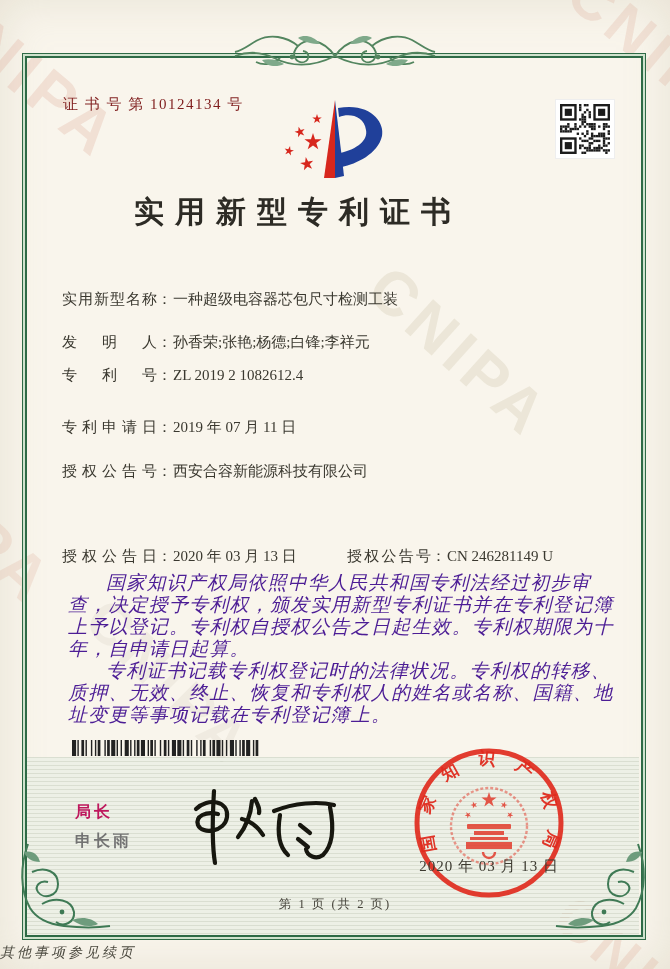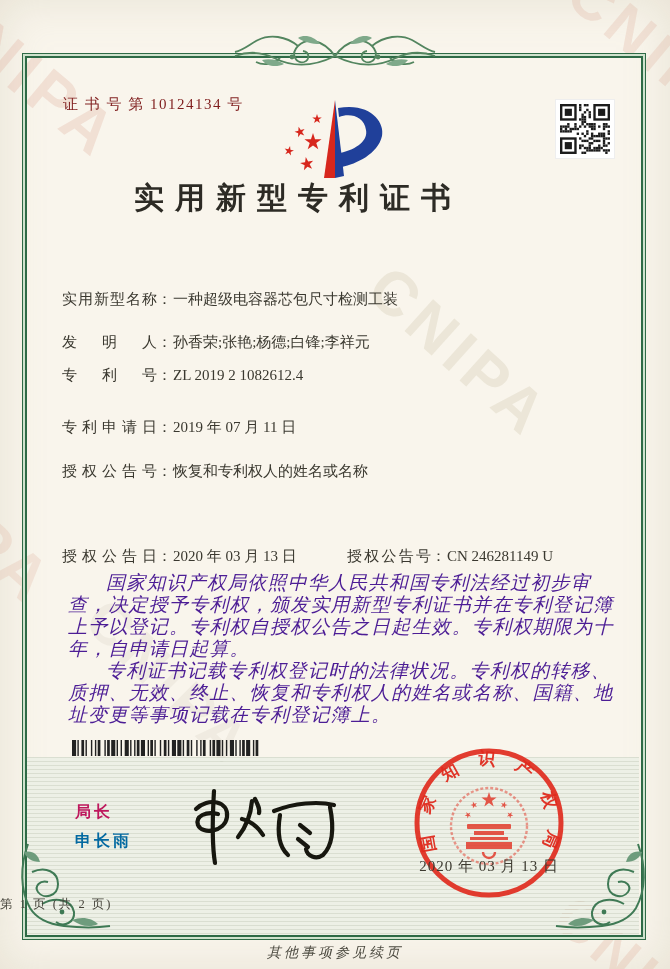--- a/index.html
+++ b/index.html
@@ -14,45 +14,45 @@
          border:1px solid #2e6a46;z-index:2;}
   .frame-inner{position:absolute;left:2px;top:2px;right:2px;bottom:2px;
          border:2px solid #2e6a46;box-shadow:0 0 0 2px #cfe2cd;}
   
   .band{position:absolute;left:27px;top:757px;width:612px;height:179px;z-index:1;
         background:repeating-linear-gradient(180deg,
           rgba(168,186,166,.38) 0 1px, #edf0e6 1px 4px);}
   .ornament{position:absolute;z-index:3;pointer-events:none;}
   
   .cert-no{position:absolute;left:63px;top:95px;font-size:15px;letter-spacing:1.5px;color:#7f1d1d;z-index:4;text-align:right;}
-  .title{position:absolute;left:0;top:178px;width:596px;text-align:center;font-size:30px;
+  .title{position:absolute;left:0;top:192px;width:596px;text-align:center;font-size:30px;
          font-weight:bold;letter-spacing:11px;color:#2d2b25;z-index:4;}
   .frow{position:absolute;left:62px;width:570px;font-size:15px;color:#3a382f;z-index:4;line-height:22px;}
   .flabel{display:inline-block;width:95px;text-align:justify;text-align-last:justify;color:#3a382f;vertical-align:top;}
   .flabel2{width:84px;margin-left:6px;font-family:Liberation Serif, serif;}
   .fcolon{display:inline-block;width:16px;vertical-align:top;}
   .fvalue{color:#3a382f;vertical-align:top;}
   .addr{display:inline-block;width:382px;}
   .gdate{display:inline-block;width:168px;}
   .body-text{position:absolute;left:68px;top:572px;width:556px;z-index:4;
              font-size:19px;font-style:italic;letter-spacing:1.2px;line-height:22px;color:#4c1d95;}
   .body-text p{margin:0;text-indent:2em;}
   .barcode{position:absolute;left:72px;top:740px;z-index:4;}
   .qr{position:absolute;left:556px;top:100px;z-index:4;background:#fff;box-shadow:0 0 0 1px #eee;}
   .sig-title{position:absolute;left:75px;top:802px;font-family:"Liberation Sans","DejaVu Sans",sans-serif;
              font-weight:bold;font-size:16px;letter-spacing:3px;color:#be185d;z-index:4;}
   .sig-name{position:absolute;left:75px;top:831px;font-family:"Liberation Sans","DejaVu Sans",sans-serif;
-            font-weight:bold;font-size:16px;letter-spacing:3px;color:#0369a1;z-index:4;}
+            font-weight:bold;font-size:16px;letter-spacing:3px;color:#737373;z-index:4;}
   .sig-hand{position:absolute;left:182px;top:786px;z-index:4;}
   .seal{position:absolute;left:404px;top:738px;z-index:5;}
   .seal-date{position:absolute;left:404px;top:857px;width:170px;text-align:center;
              font-size:15px;letter-spacing:1px;color:#3c3a30;z-index:6;}
-  .page-no{position:absolute;left:0;top:896px;width:670px;
+  .page-no{position:absolute;left:0;top:896px;width:670px;text-align:center;
            font-size:12.5px;letter-spacing:2px;color:#45433a;z-index:4;}
-  .continuation{position:absolute;left:0;top:944px;width:670px;text-align:center;z-index:4;
+  .continuation{position:absolute;left:0;top:944px;width:670px;text-align:left;z-index:4;
            font-size:14px;font-style:italic;letter-spacing:3px;color:#4c4a40;}
 </style>
 </head>
 <body>
 
 <div class="page">
 
   <div class="wm" style="left:-38px;top:-28px;font-size:64px;color:rgba(222,170,150,.28);transform:rotate(40deg);">CNIPA</div>
   <div class="wm" style="left:598px;top:-42px;font-size:60px;color:rgba(222,170,150,.26);transform:rotate(40deg);">CNIPA</div>
   <div class="wm" style="left:402px;top:252px;font-size:62px;color:rgba(205,195,170,.30);transform:rotate(42deg);">CNIPA</div>
@@ -261,21 +261,21 @@
   <div class="frow" style="top:331px">
     <span class="flabel">发明人</span><span class="fcolon">：</span><span class="fvalue">孙香荣;张艳;杨德;白锋;李祥元</span>
   </div>
   <div class="frow" style="top:364px">
     <span class="flabel">专利号</span><span class="fcolon">：</span><span class="fvalue">ZL 2019 2 1082612.4</span>
   </div>
   <div class="frow" style="top:416px">
     <span class="flabel">专利申请日</span><span class="fcolon">：</span><span class="fvalue">2019 年 07 月 11 日</span>
   </div>
   <div class="frow" style="top:460px">
-    <span class="flabel">授权公告号</span><span class="fcolon">：</span><span class="fvalue">恢复和专利权人的姓名或名称</span>
+    <span class="flabel">授权公告号</span><span class="fcolon">：</span><span class="fvalue">西安合容新能源科技有限公司</span>
   </div>
   <div class="frow" style="top:545px">
     <span class="flabel">授权公告日</span><span class="fcolon">：</span><span class="fvalue gdate">2020 年 03 月 13 日</span><span class="flabel flabel2">授权公告号</span><span class="fcolon">：</span><span class="fvalue">CN 246281149 U</span>
   </div>
 
   <div class="body-text">
     <p>国家知识产权局依照中华人民共和国专利法经过初步审查，决定授予专利权，颁发实用新型专利证书并在专利登记簿上予以登记。专利权自授权公告之日起生效。专利权期限为十年，自申请日起算。</p>
     <p>专利证书记载专利权登记时的法律状况。专利权的转移、质押、无效、终止、恢复和专利权人的姓名或名称、国籍、地址变更等事项记载在专利登记簿上。</p>
   </div>
 

